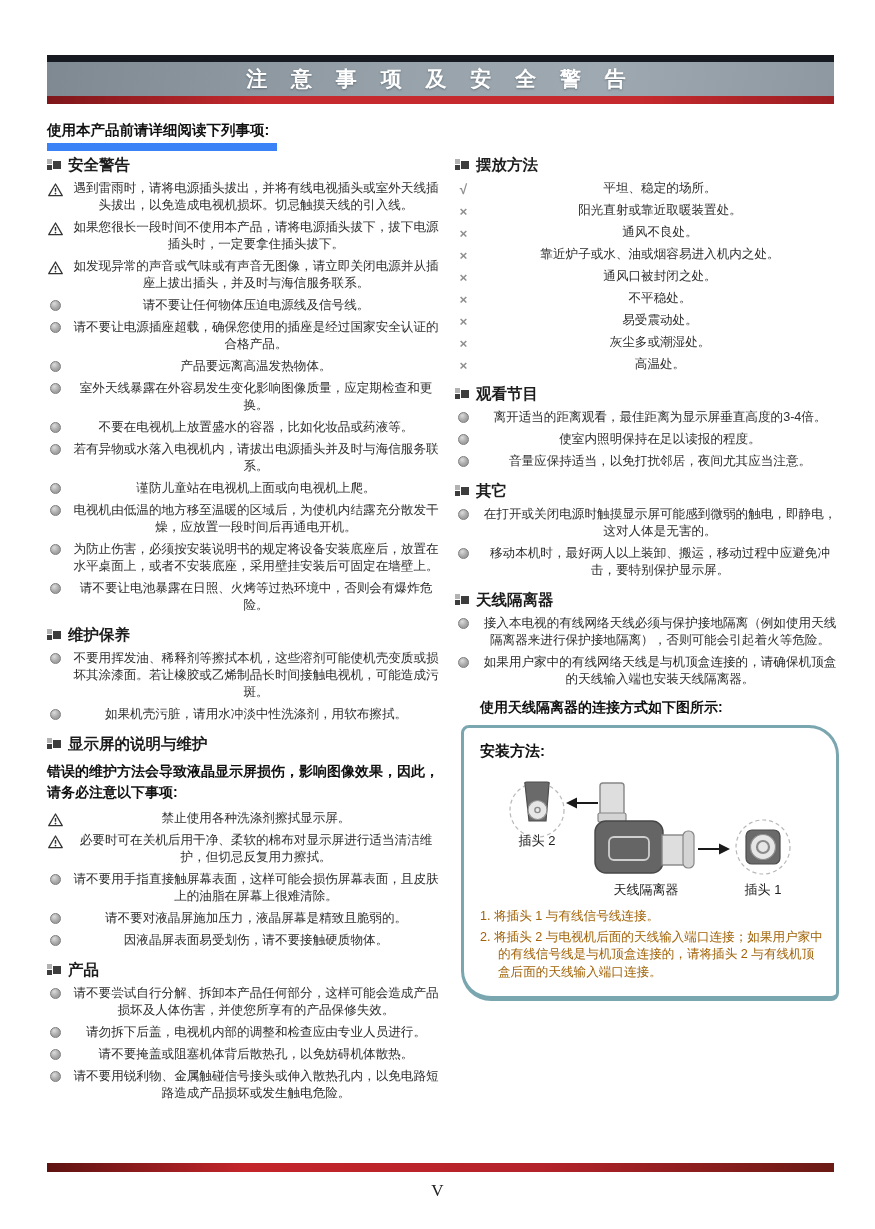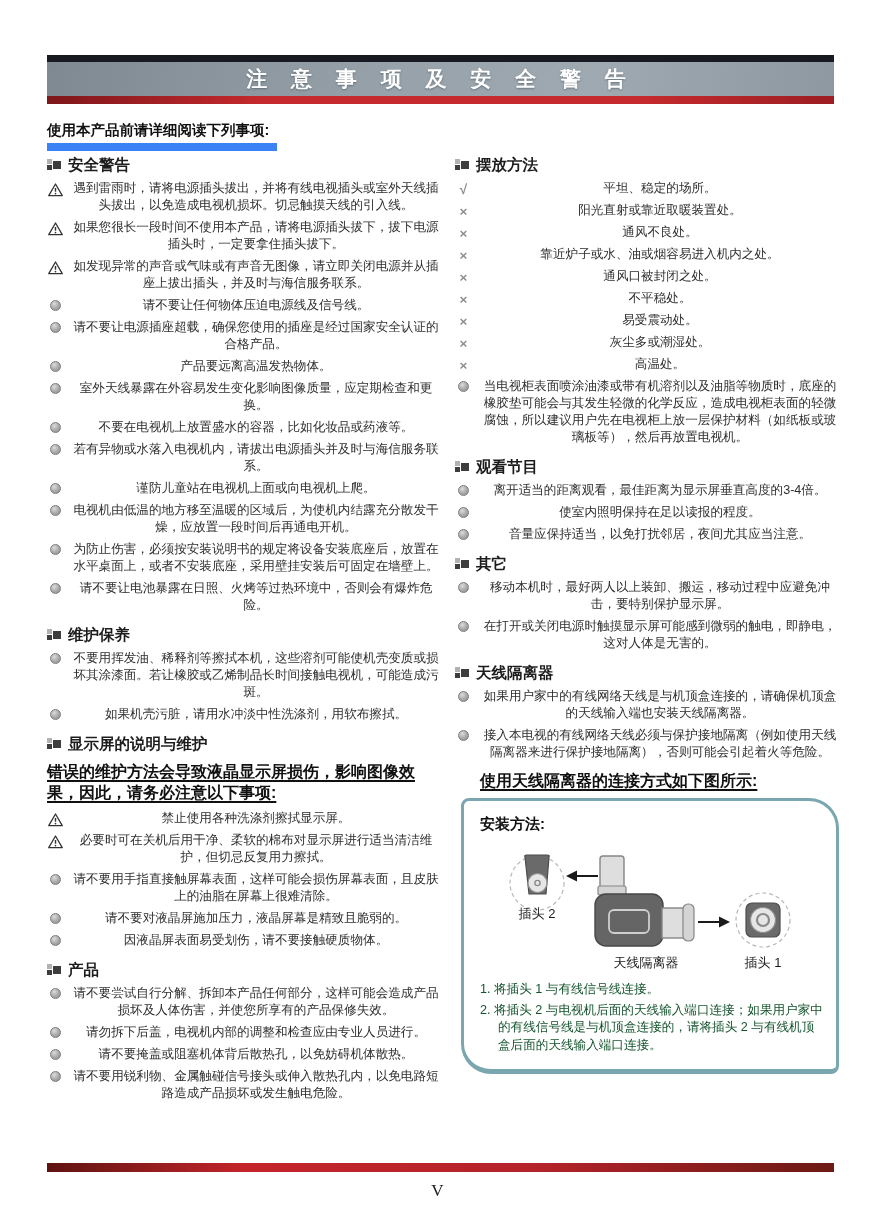--- a/index.html
+++ b/index.html
@@ -39,31 +39,31 @@
 
   .item{display:flex;gap:7px;margin:4px 0 5px 0;text-align:center;}
   .item .marker{flex:0 0 17px;display:flex;justify-content:center;align-items:flex-start;padding-top:2px;}
   .item .txt{flex:1;}
   .bullet-dot{width:11px;height:11px;border-radius:50%;margin-top:1px;
     background:radial-gradient(circle at 36% 30%,#dcdcdc,#a8a8a8 55%,#8f8f8f);
     border:1px solid #7c7c7c;}
   .glyph{color:#8f8f8f;font-size:13.5px;font-weight:bold;line-height:13px;margin-top:1px;}
   .warning-svg{margin-top:1px;}
 
-  .note{font-size:16px;font-weight:bold;color:#101010;line-height:21px;
-    text-decoration:underline;text-underline-offset:3px;text-decoration-thickness:1.5px;
+  .note{font-size:14px;font-weight:bold;color:#101010;line-height:21px;
+    text-underline-offset:3px;text-decoration-thickness:1.5px;
     margin:9px 0 7px 0;}
   .note.indent{margin-left:25px;}
 
   
   .abox{margin:6px 0 0 6px;width:378px;border:3px solid var(--box-border);
     border-bottom-width:5px;border-radius:8px 30px 8px 30px;padding:14px 10px 12px 16px;background:#fff;}
   .abox-title{font-size:15px;font-weight:bold;color:#111;}
   .abox svg{display:block;margin-top:4px;}
-  .abox-steps{margin-top:2px;font-size:12.6px;line-height:17.5px;color:#14532d;}
+  .abox-steps{margin-top:2px;font-size:12.6px;line-height:17.5px;color:#a16207;}
   .abox-step{padding-left:18px;text-indent:-18px;margin:3px 0;}
 
   
   .footer-redbar{position:absolute;left:47px;width:787px;top:1163px;height:9px;
     background:linear-gradient(90deg,#5e1311,#c3252a 25%,#b5232a 62%,#6b1a14);}
   .page-num{position:absolute;left:0;width:875px;top:1181px;text-align:center;
     font-family:"Liberation Serif","DejaVu Serif",serif;font-size:17px;color:#222;}
 </style>
 </head>
 <body>
@@ -346,26 +346,20 @@
               <span class="glyph">×</span>
             </span>
             <span class="txt">灰尘多或潮湿处。</span>
           </div>
           <div class="item marker-cross">
             <span class="marker">
               <span class="glyph">×</span>
             </span>
             <span class="txt">高温处。</span>
           </div>
-          <div class="item marker-bullet">
-            <span class="marker">
-              <span class="bullet-dot"></span>
-            </span>
-            <span class="txt">当电视柜表面喷涂油漆或带有机溶剂以及油脂等物质时，底座的橡胶垫可能会与其发生轻微的化学反应，造成电视柜表面的轻微腐蚀，所以建议用户先在电视柜上放一层保护材料（如纸板或玻璃板等），然后再放置电视机。</span>
-          </div>
         </div>
         <div class="section">
           <div class="sec-heading">
             <span class="sq-icon">
               <i class="a"></i>
               <i class="b"></i>
               <i class="c"></i>
             </span>
             <span>观看节目</span>
           </div>
@@ -394,49 +388,49 @@
               <i class="a"></i>
               <i class="b"></i>
               <i class="c"></i>
             </span>
             <span>其它</span>
           </div>
           <div class="item marker-bullet">
             <span class="marker">
               <span class="bullet-dot"></span>
             </span>
+            <span class="txt">在打开或关闭电源时触摸显示屏可能感到微弱的触电，即静电，这对人体是无害的。</span>
+          </div>
+          <div class="item marker-bullet">
+            <span class="marker">
+              <span class="bullet-dot"></span>
+            </span>
             <span class="txt">移动本机时，最好两人以上装卸、搬运，移动过程中应避免冲击，要特别保护显示屏。</span>
           </div>
-          <div class="item marker-bullet">
-            <span class="marker">
-              <span class="bullet-dot"></span>
-            </span>
-            <span class="txt">在打开或关闭电源时触摸显示屏可能感到微弱的触电，即静电，这对人体是无害的。</span>
-          </div>
         </div>
         <div class="section">
           <div class="sec-heading">
             <span class="sq-icon">
               <i class="a"></i>
               <i class="b"></i>
               <i class="c"></i>
             </span>
             <span>天线隔离器</span>
           </div>
           <div class="item marker-bullet">
             <span class="marker">
               <span class="bullet-dot"></span>
             </span>
+            <span class="txt">接入本电视的有线网络天线必须与保护接地隔离（例如使用天线隔离器来进行保护接地隔离），否则可能会引起着火等危险。</span>
+          </div>
+          <div class="item marker-bullet">
+            <span class="marker">
+              <span class="bullet-dot"></span>
+            </span>
             <span class="txt">如果用户家中的有线网络天线是与机顶盒连接的，请确保机顶盒的天线输入端也安装天线隔离器。</span>
-          </div>
-          <div class="item marker-bullet">
-            <span class="marker">
-              <span class="bullet-dot"></span>
-            </span>
-            <span class="txt">接入本电视的有线网络天线必须与保护接地隔离（例如使用天线隔离器来进行保护接地隔离），否则可能会引起着火等危险。</span>
           </div>
           <div class="note indent">使用天线隔离器的连接方式如下图所示: </div>
         </div>
       </div>
 
     <div class="abox">
       <div class="abox-title">安装方法: </div>
 
       <svg width="348" height="142" viewBox="0 0 348 142">
 

